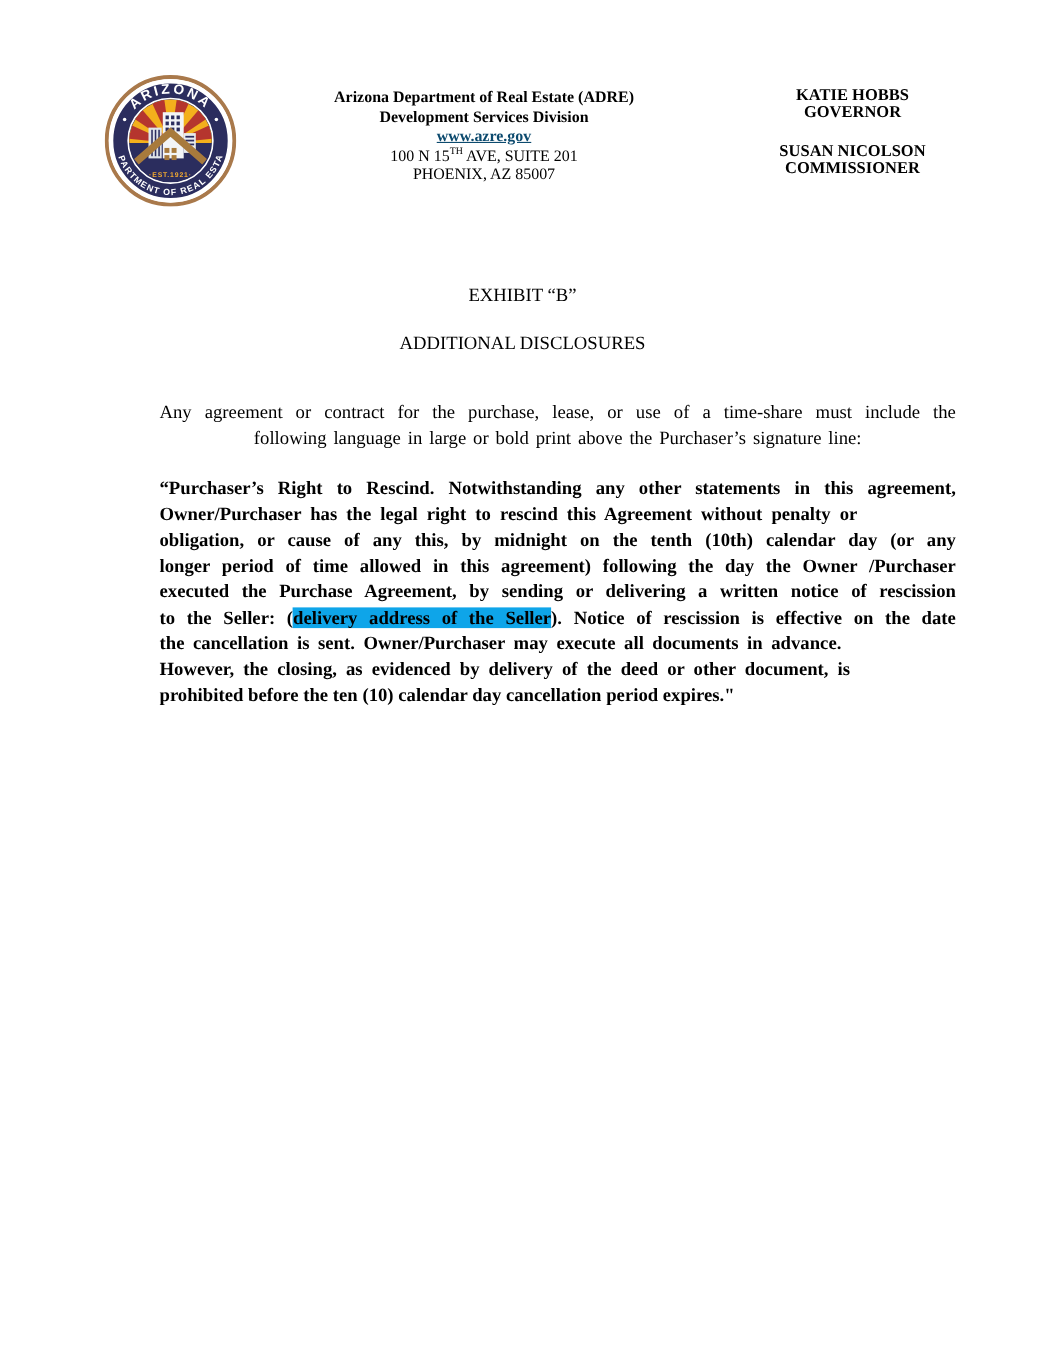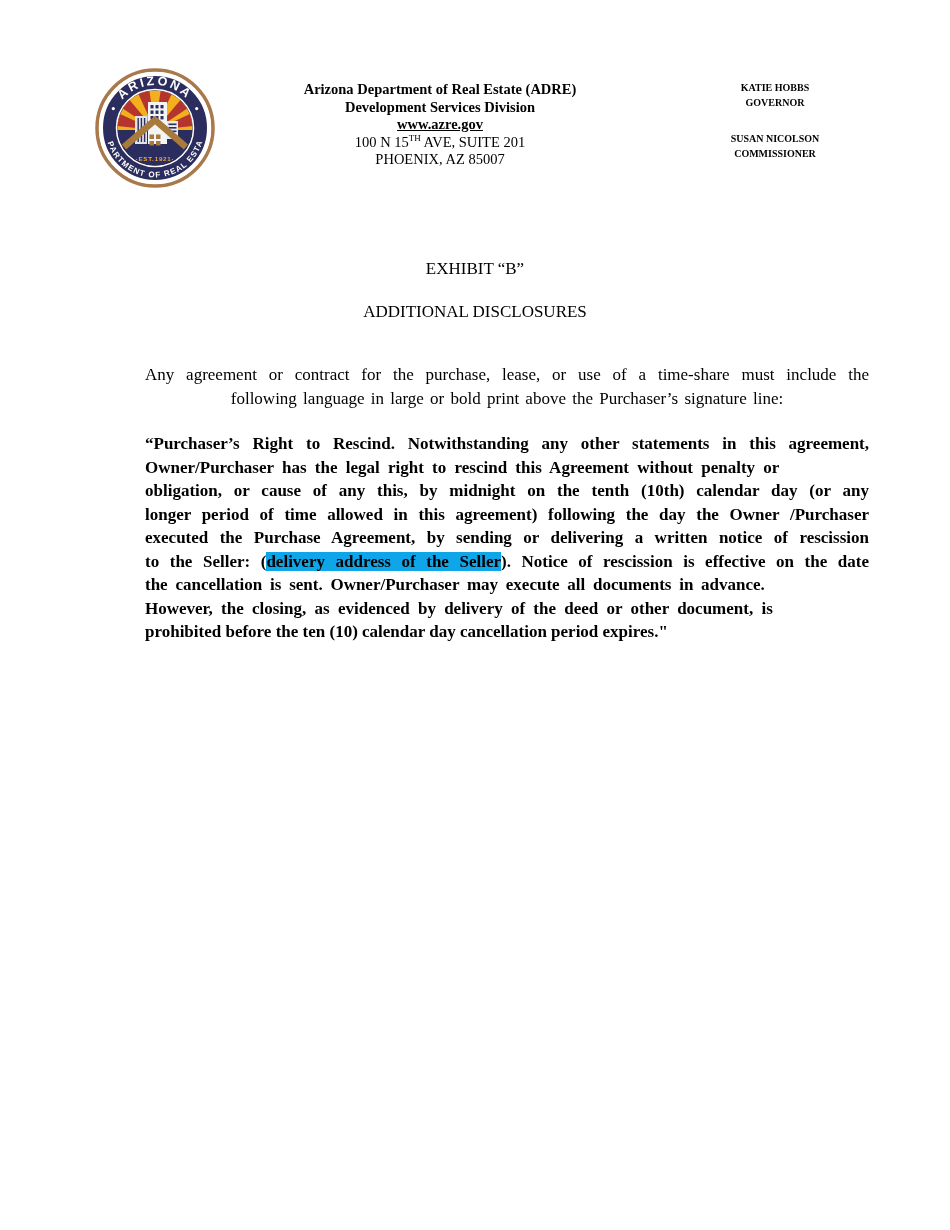--- a/index.html
+++ b/index.html
@@ -10,25 +10,25 @@
     font-family:"Liberation Serif","DejaVu Serif",serif;
     color:#000;
   }
   
   .seal{position:absolute;left:95px;top:68px;width:120px;height:120px;}
   .agency{
     position:absolute;left:270px;top:81px;width:340px;
     text-align:center;font-size:14.5px;line-height:17.5px;
   }
   .agency .b{font-weight:bold;}
-  .agency .link{color:#000000;font-weight:bold;text-decoration:underline;}
+  .agency .link{color:#0c4a6e;font-weight:bold;text-decoration:underline;}
   .agency sup{font-size:9px;line-height:0;}
   .officials{
     position:absolute;left:695px;top:80px;width:160px;
-    text-align:center;font-weight:bold;font-size:10px;line-height:15px;
+    text-align:center;font-weight:bold;font-size:15px;line-height:15px;
   }
   .officials .grp2{margin-top:21px;}
   
   .doc-title{
     position:absolute;left:113px;width:724px;
     text-align:center;font-weight:normal;font-size:17px;
   }
   .t1{top:259px;} .t2{top:302px;}
   
   .para{position:absolute;left:113px;width:724px;font-size:17px;margin-left:32px;}

